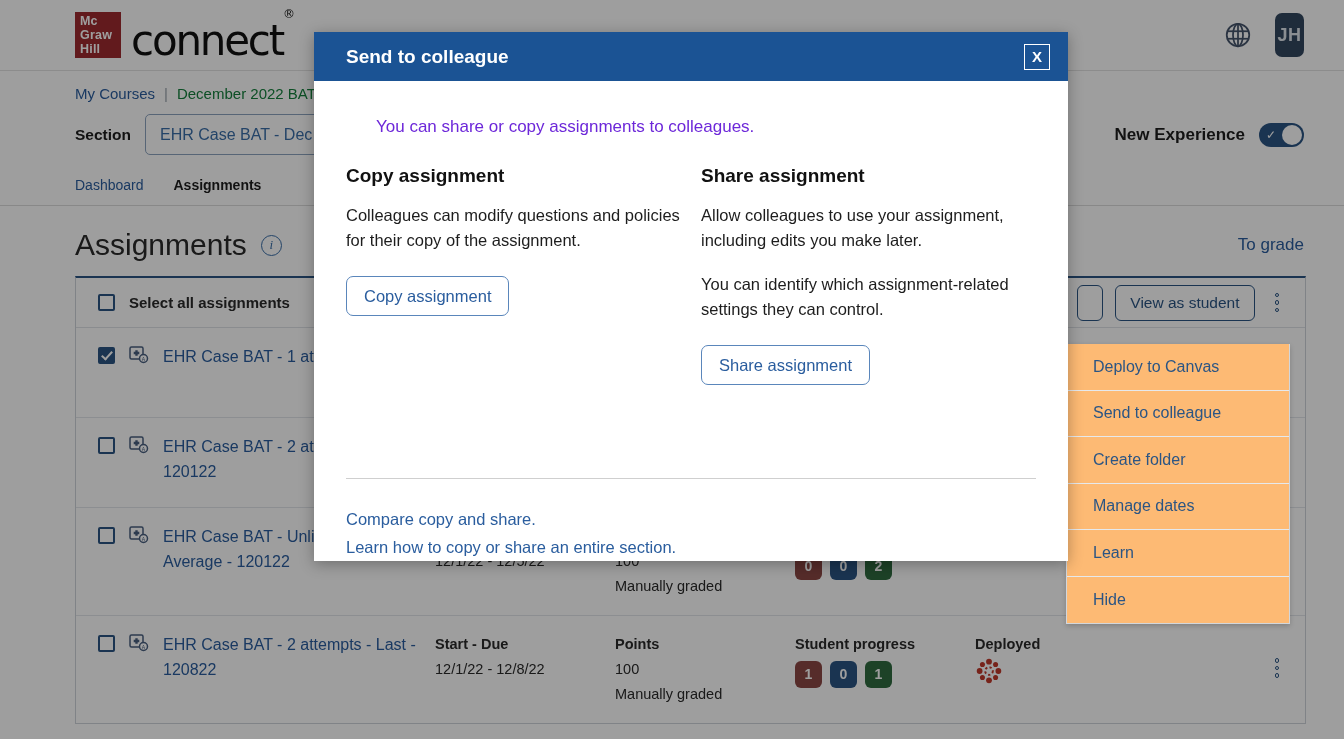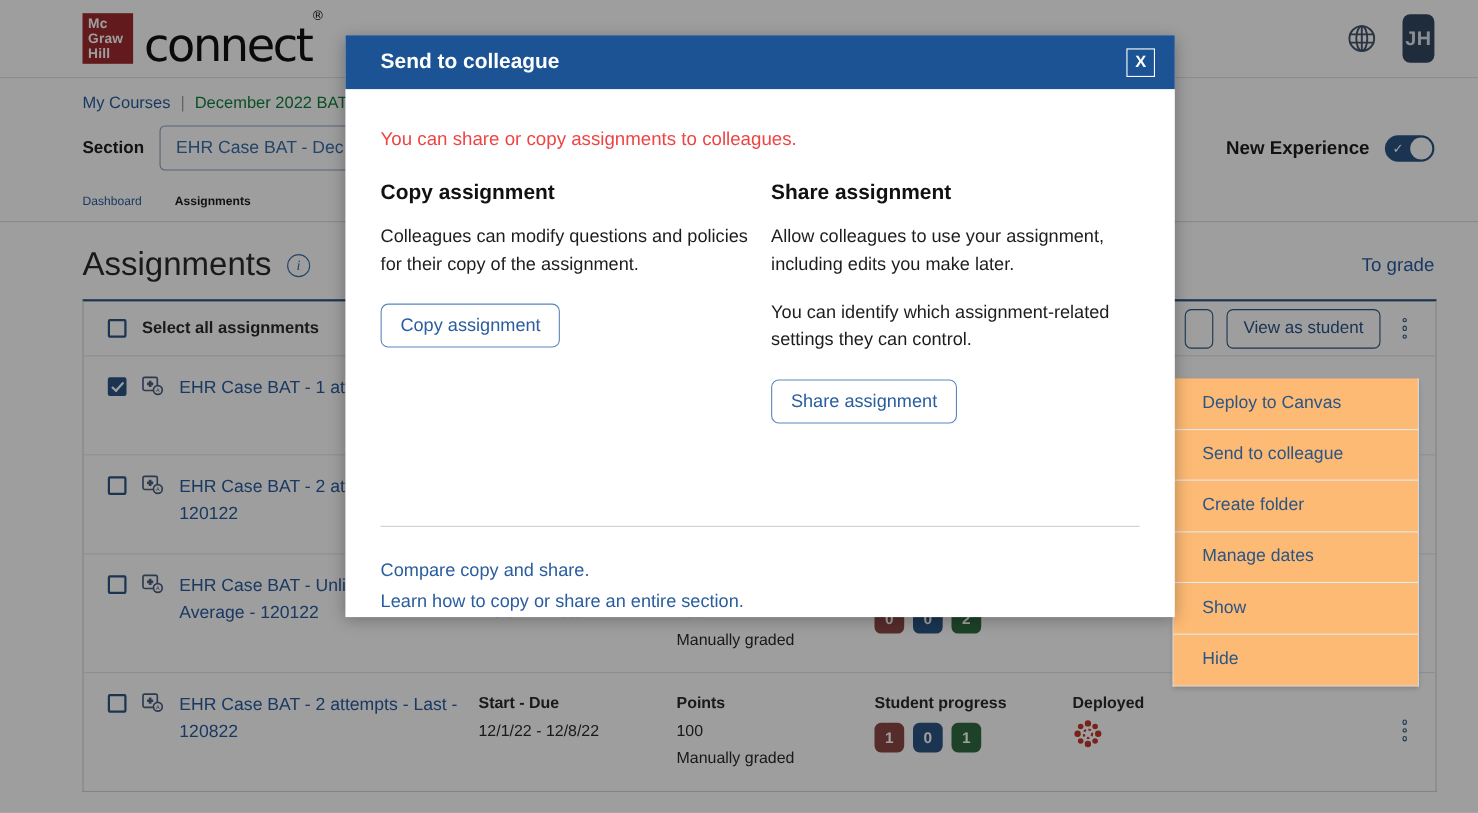--- a/index.html
+++ b/index.html
@@ -89,21 +89,21 @@
     position: absolute; right: 2px; top: 2px;
     width: 20px; height: 20px; border-radius: 50%; background: #fff;
   }
 
   
   .tabs {
     display: flex; gap: 30px; padding: 22px 40px 0 75px;
     border-bottom: 1px solid #dcdcdc; position: relative;
   }
   .tab {
-    font-size: 11px; color: #2a5d9e; padding-bottom: 12px;
+    font-size: 14px; color: #2a5d9e; padding-bottom: 12px;
   }
   .tab.active { color: #1d1d1d; font-weight: bold; }
 
   
   .headingrow {
     display: flex; align-items: center; gap: 14px;
     padding: 22px 40px 0 75px;
   }
   .page-title { font-size: 30px; color: #2a2a2a; font-weight: 400; }
   .info-icon {
@@ -208,21 +208,21 @@
     padding: 0 18px 0 32px;
   }
   .modal-title { color: #fff; font-size: 19px; font-weight: bold; }
   .modal-close {
     margin-left: auto; width: 26px; height: 26px;
     border: 1.6px solid #ffffff; color: #fff;
     display: flex; align-items: center; justify-content: center;
     font-size: 15px; font-weight: bold; background: transparent;
   }
   .modal-body { padding: 36px 32px 0 32px; flex: 1; }
-  .lead { font-size: 17px; color: #ef4444; margin-bottom: 28px; }
+  .lead { font-size: 17px; color: #6d28d9; margin-bottom: 28px; margin-left: 30px; }
   .cols { display: flex; gap: 20px; }
   .mcol { width: 340px; }
   .mcol h3 { font-size: 19px; color: #111; margin-bottom: 16px; font-weight: bold;}
   .mcol p { font-size: 16.5px; color: #1d1d1d; line-height: 25px; margin-bottom: 19px; }
   .outline-btn {
     border: 1px solid #5a86bb; border-radius: 7px; background: #fff;
     color: #2a5d9e; font-size: 16.5px; height: 40px; padding: 0 17px;
     display: inline-flex; align-items: center; margin-top: 4px;
   }
   .modal-rule { border-top: 1px solid #cfcfcf; margin: 28px 32px 0 32px; }
@@ -471,21 +471,21 @@
   </div>
 </div>
 
 <div id="dim-overlay"></div>
 
 <div class="dropdown">
   <div class="dd-item">Deploy to Canvas</div>
   <div class="dd-item">Send to colleague</div>
   <div class="dd-item">Create folder</div>
   <div class="dd-item">Manage dates</div>
-  <div class="dd-item">Show</div>
+  <div class="dd-item">Learn</div>
   <div class="dd-item">Hide</div>
 </div>
 
 <div class="modal">
   <div class="modal-head">
     <span class="modal-title">Send to colleague</span>
     <button class="modal-close">X</button>
   </div>
   <div class="modal-body">
     <div class="lead">You can share or copy assignments to colleagues.</div>

